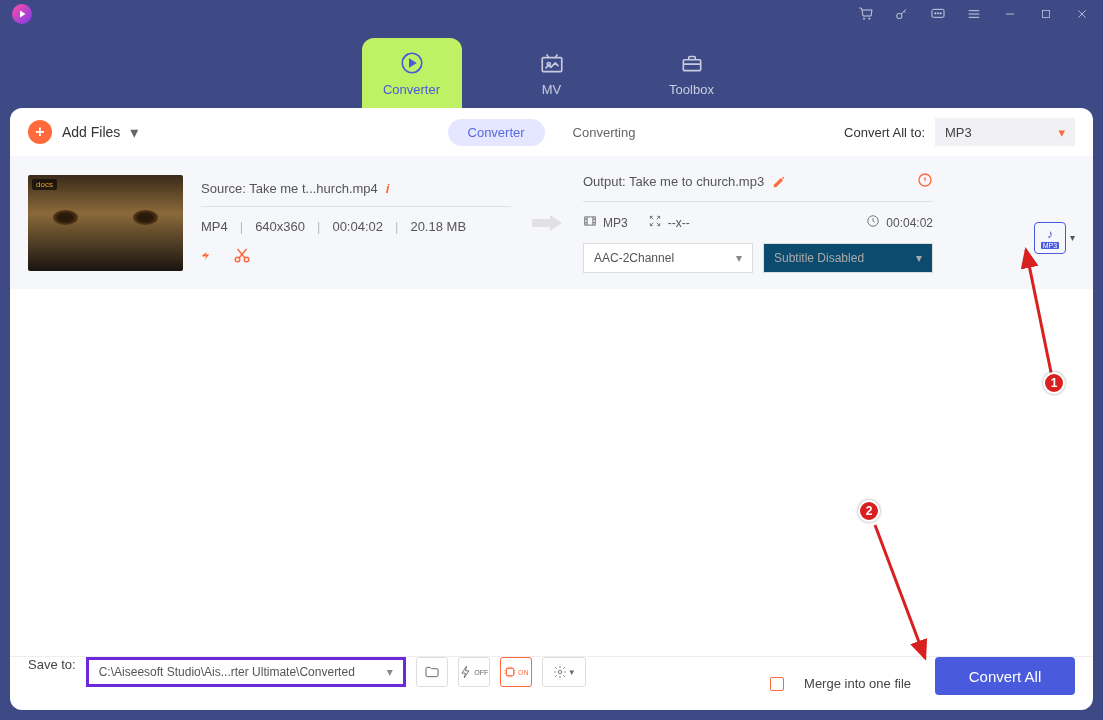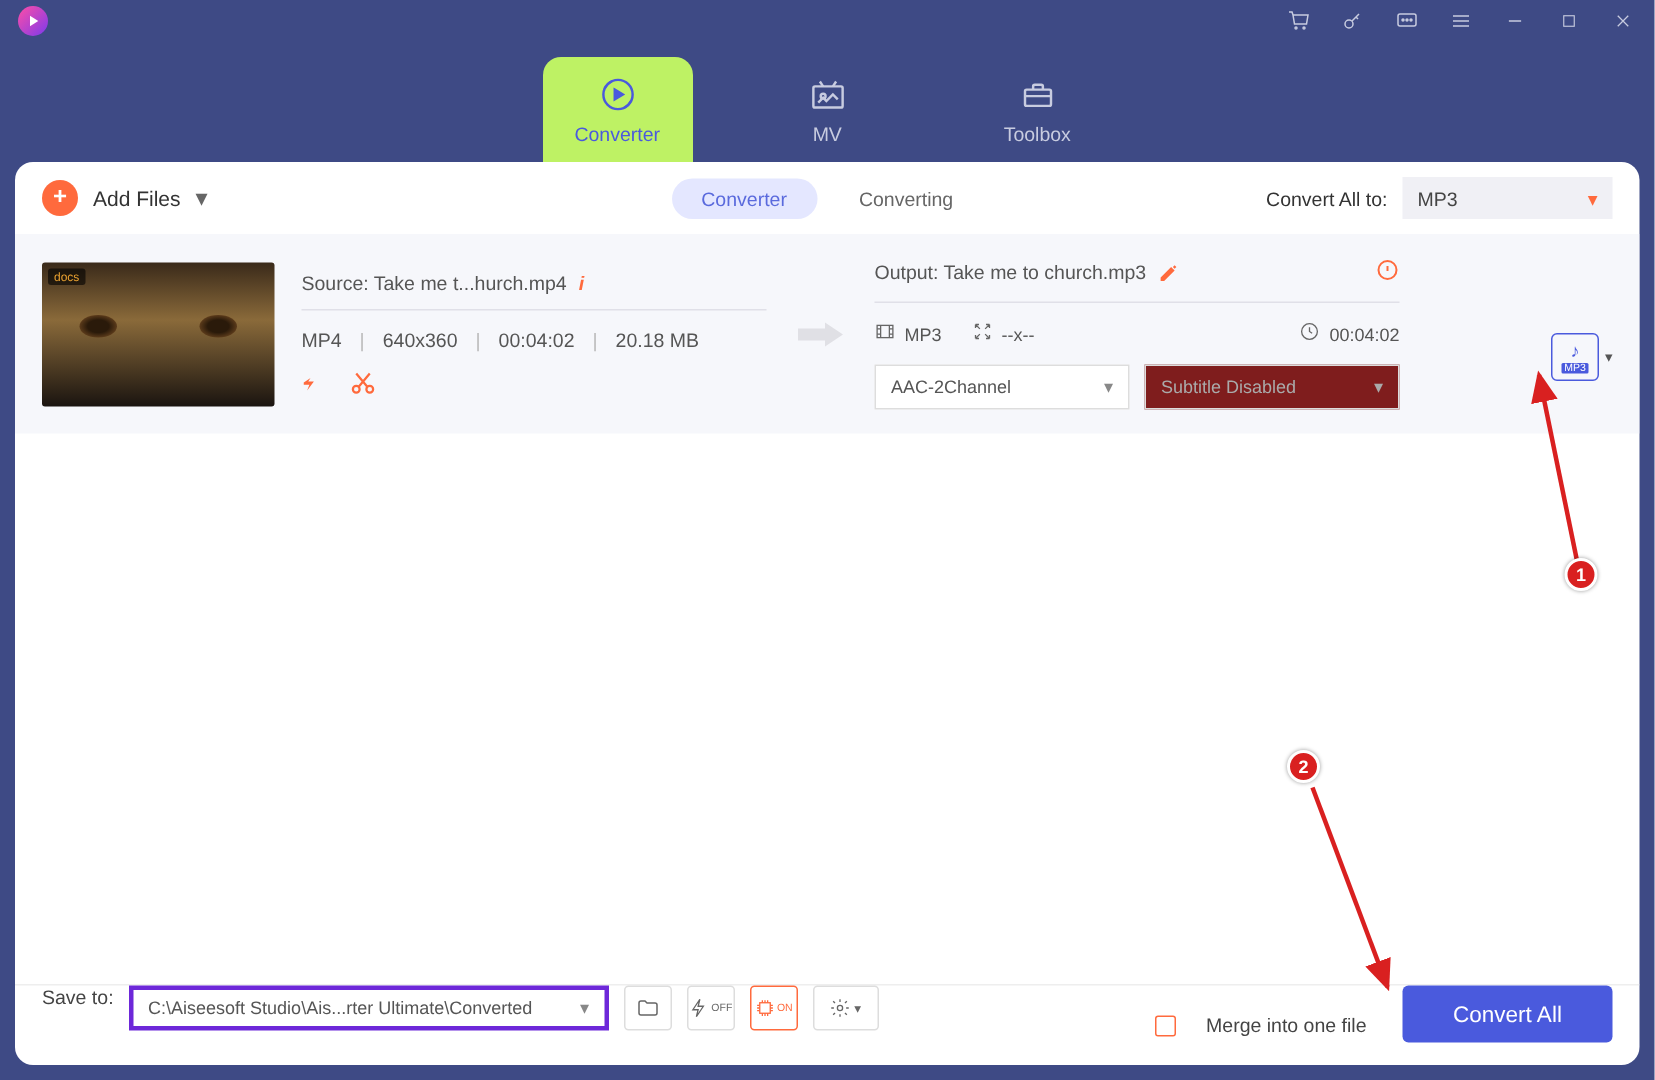--- a/index.html
+++ b/index.html
@@ -31,21 +31,21 @@
 .thumb-badge{position:absolute;top:4px;left:4px;background:rgba(0,0,0,0.6);color:#e8a030;font-size:8px;padding:1px 4px;border-radius:2px}
 .col{flex:1;display:flex;flex-direction:column;gap:12px}
 .row{display:flex;align-items:center;gap:8px;font-size:13px;color:#555}
 .row.bordered{border-bottom:1px solid #e0e0e8;padding-bottom:10px}
 .sep{color:#bbb;margin:0 4px}
 .icon-btn{color:#ff6a3d;cursor:pointer;display:inline-flex}
 .arrow{width:36px;color:#e0e0e5;align-self:center;display:flex;justify-content:center}
 .meta-row{display:flex;align-items:center;gap:20px;font-size:12px;color:#555}
 .meta{display:flex;align-items:center;gap:6px}
 .mini-select{height:30px;background:#fff;border:1px solid #ddd;display:flex;align-items:center;padding:0 10px;font-size:12px;color:#555;justify-content:space-between;cursor:pointer;flex:1}
-.mini-select.disabled{background:#7f1d1d;color:#aaa}
+.mini-select.disabled{background:#0c4a6e;color:#aaa}
 .fmt-box{display:flex;flex-direction:column;align-items:center;gap:2px;cursor:pointer}
 .fmt-icon{width:32px;height:32px;border:1px solid #4a5add;border-radius:4px;display:flex;flex-direction:column;align-items:center;justify-content:center;gap:1px}
 .fmt-icon .note{color:#4a5add;font-size:12px}
 .fmt-icon .ext{background:#4a5add;color:#fff;font-size:7px;padding:0 2px;border-radius:1px}
 .info-icon{color:#ff6a3d;margin-left:auto}
 .bottom{margin-top:auto;height:54px;border-top:1px solid #eee;display:flex;padding:0 18px;gap:10px}
 .save-label{font-size:13px;color:#444}
 .path-select{width:320px;height:30px;border:3px solid #6d28d9;display:flex;align-items:center;padding:0 10px;font-size:12px;color:#555;justify-content:space-between}
 .ibtn{width:32px;height:30px;border:1px solid #ddd;border-radius:3px;display:flex;align-items:center;justify-content:center;color:#666;cursor:pointer;font-size:13px}
 .ibtn.hw{border-color:#ff6a3d;color:#ff6a3d}

